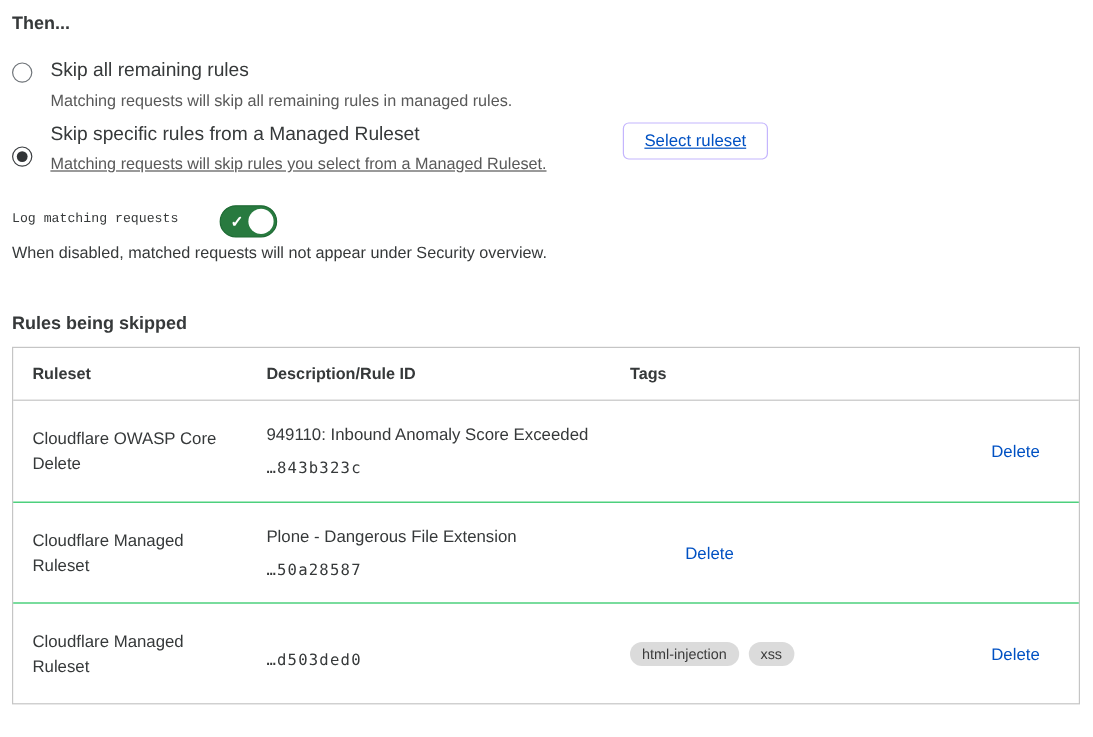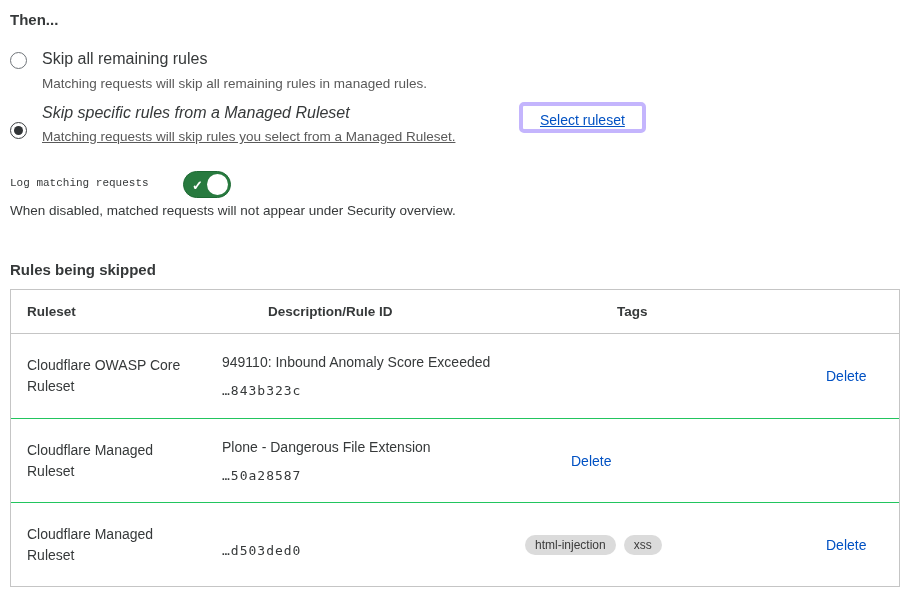--- a/index.html
+++ b/index.html
@@ -36,21 +36,21 @@
   .option-label { font-size: 16px; color: #36393a; cursor: pointer; }
   .option-desc { font-size: 13.5px; color: #595959; line-height: 18px; }
 
   
   .btn-outline {
     display: inline-block;
     height: 31px;
     line-height: 29px;
     padding: 0 17px;
     background: #fff;
-    border: 4px solid #c4b5fd;
+    border: 1px solid #c4b5fd;
     border-radius: 5px;
     font-size: 14px;
     color: #0051c3;
     text-decoration: underline;
     cursor: pointer;
     font-family: "Liberation Sans", sans-serif;
   }
 
   
   .toggle {
@@ -89,21 +89,20 @@
     border: 1px solid #c5c5c5;
   }
   .t-grid {
     display: grid;
     grid-template-columns: 211px 303px 255px 1fr;
   }
   .thead {
     height: 44px;
     align-items: center;
     border-bottom: 1px solid #c5c5c5;
-    gap: 46px;
   }
   .th {
     font-size: 13.5px;
     font-weight: 700;
     color: #36393a;
   }
   .th.c1, .td.c1 { padding-left: 16px; }
   .trow { min-height: 84px; align-items: center; }
   .trow + .trow { border-top: 1px solid #22c55e; }
   .td { font-size: 14px; color: #36393a; }
@@ -134,21 +133,21 @@
 </head>
 <body>
 
 <div class="abs section-heading" style="left:10px; top:11px;">Then...</div>
 
 <div class="abs radio" style="left:10px; top:52px;"></div>
 <div class="abs option-label" style="left:42px; top:50px;">Skip all remaining rules</div>
 <div class="abs option-desc" style="left:42px; top:75px;">Matching requests will skip all remaining rules in managed rules.</div>
 
 <div class="abs radio selected" style="left:10px; top:105px;"></div>
-<div class="abs option-label" style="left:42px; top:104px;font-style:italic;">Skip specific rules from a Managed Ruleset</div>
+<div class="abs option-label" style="left:42px; top:104px;">Skip specific rules from a Managed Ruleset</div>
 <div class="abs option-desc" style="left:42px; top:128px;text-decoration:underline;">Matching requests will skip rules you select from a Managed Ruleset.</div>
 
 <button class="abs btn-outline" style="left:519px; top:102px;">Select ruleset</button>
 
 <div class="abs log-label" style="left:10px; top:177px;">Log matching requests</div>
 <div class="toggle">
   <span class="check">✓</span>
   <span class="knob"></span>
 </div>
 <div class="abs log-desc" style="left:10px; top:203px;">When disabled, matched requests will not appear under Security overview.</div>
@@ -157,21 +156,21 @@
 
 <div class="rules-table">
   <div class="t-grid thead">
     <div class="th c1">Ruleset</div>
     <div class="th c2">Description/Rule ID</div>
     <div class="th c3">Tags</div>
     <div class="th c4"></div>
   </div>
 
   <div class="t-grid trow">
-    <div class="td c1">Cloudflare OWASP Core Ruleset</div>
+    <div class="td c1">Cloudflare OWASP Core Delete</div>
     <div class="td c2">
       <div class="rule-desc">949110: Inbound Anomaly Score Exceeded</div>
       <div class="rule-id">…843b323c</div>
     </div>
     <div class="td c3"></div>
     <div class="td c4">
       <a class="link">Delete</a>
     </div>
   </div>
 

